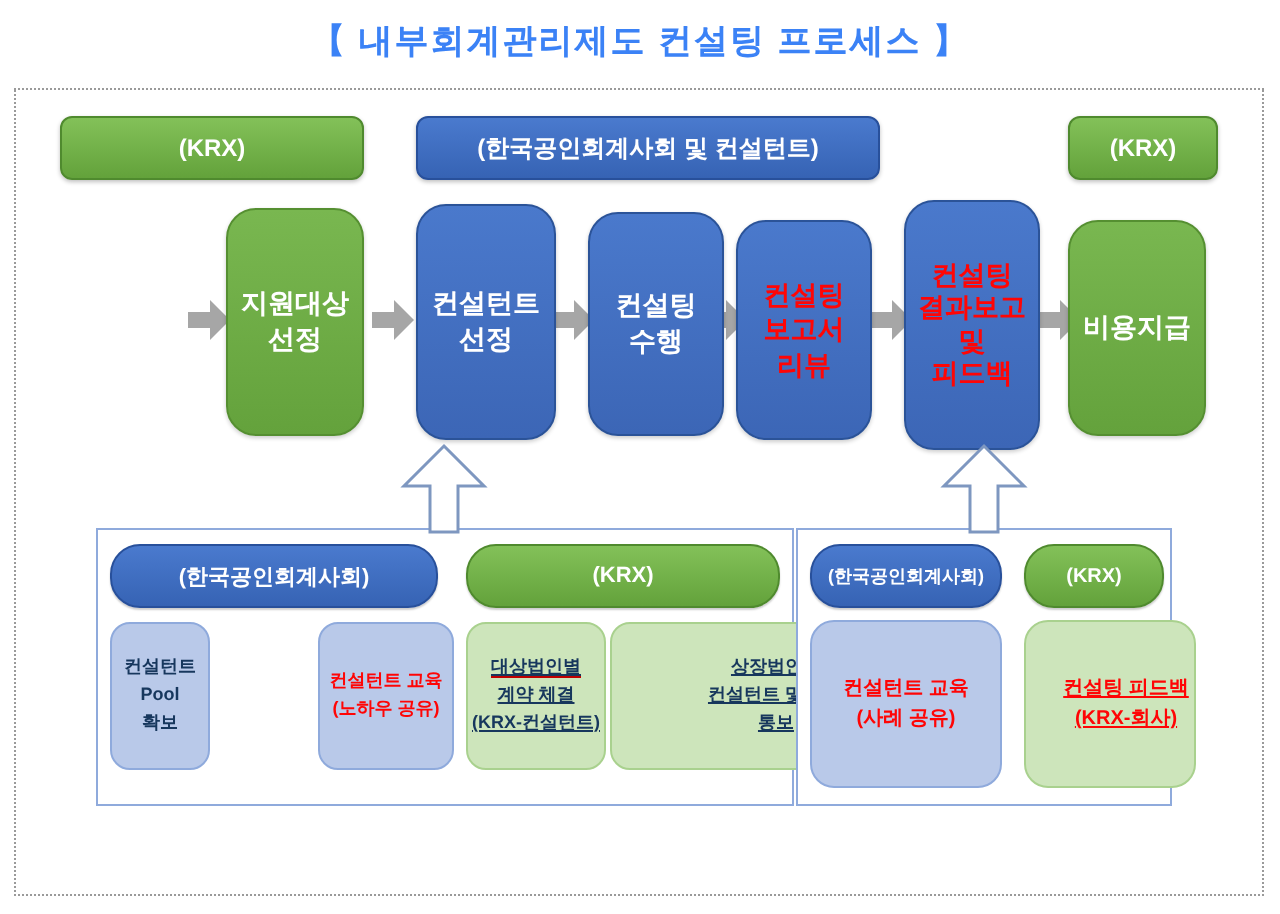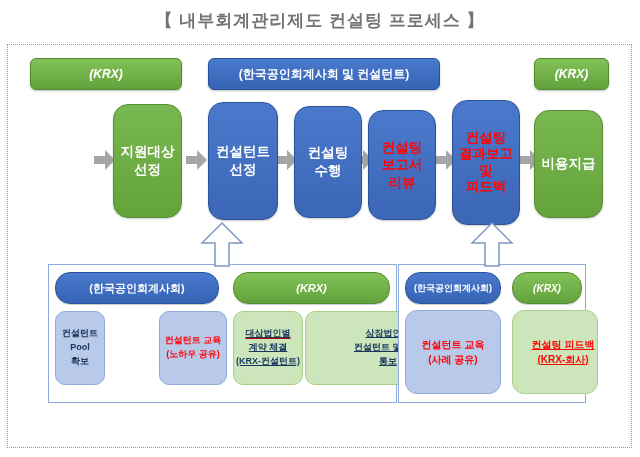--- a/index.html
+++ b/index.html
@@ -2,33 +2,33 @@
 <html><head>
 <meta charset="utf-8">
 <style>
   html,body{margin:0;padding:0;background:#fff;}
   .stage{
     position:relative;width:640px;height:457px;background:#fff;overflow:hidden;
     font-family:"Liberation Sans","DejaVu Sans",sans-serif;
   }
   .title{
     position:absolute;left:0;top:9px;width:640px;text-align:center;
-    font-size:17px;font-weight:800;color:#737373;letter-spacing:1px;
+    font-size:17px;font-weight:800;color:#3b82f6;letter-spacing:1px;
   }
   .outer-frame{
     position:absolute;left:7px;top:44px;width:623px;height:402px;
     border:1px dotted #9a9a9a;background:#fff;
   }
   .pre{white-space:pre-line;}
   
   .hdr{
     position:absolute;border-radius:6px;display:flex;align-items:center;justify-content:center;
     color:#fff;font-weight:700;box-shadow:0 1px 2px rgba(0,0,0,.25);
   }
-  .hdr-green{background:linear-gradient(180deg,#83c159,#63a23b);border:1px solid #4f8a2e;font-style:italic;}
+  .hdr-green{background:linear-gradient(180deg,#83c159,#63a23b);border:1px solid #4f8a2e;}
   .hdr-blue{background:linear-gradient(180deg,#4a7ace,#3663b4);border:1px solid #28509b;}
   
   .mbox{
     position:absolute;border-radius:15px;display:flex;align-items:center;justify-content:center;
     text-align:center;font-weight:800;font-size:13.5px;line-height:1.3;z-index:2;
     box-shadow:0 1px 2px rgba(0,0,0,.2);
   }
   .mbox-green{background:linear-gradient(180deg,#79b750,#64a23c);border:1px solid #558f31;color:#fff;}
   .mbox-blue{background:linear-gradient(180deg,#4a79cc,#3c66b6);border:1px solid #2b5398;color:#fff;}
   .mbox-blue.redtxt{color:#ff0505;}

